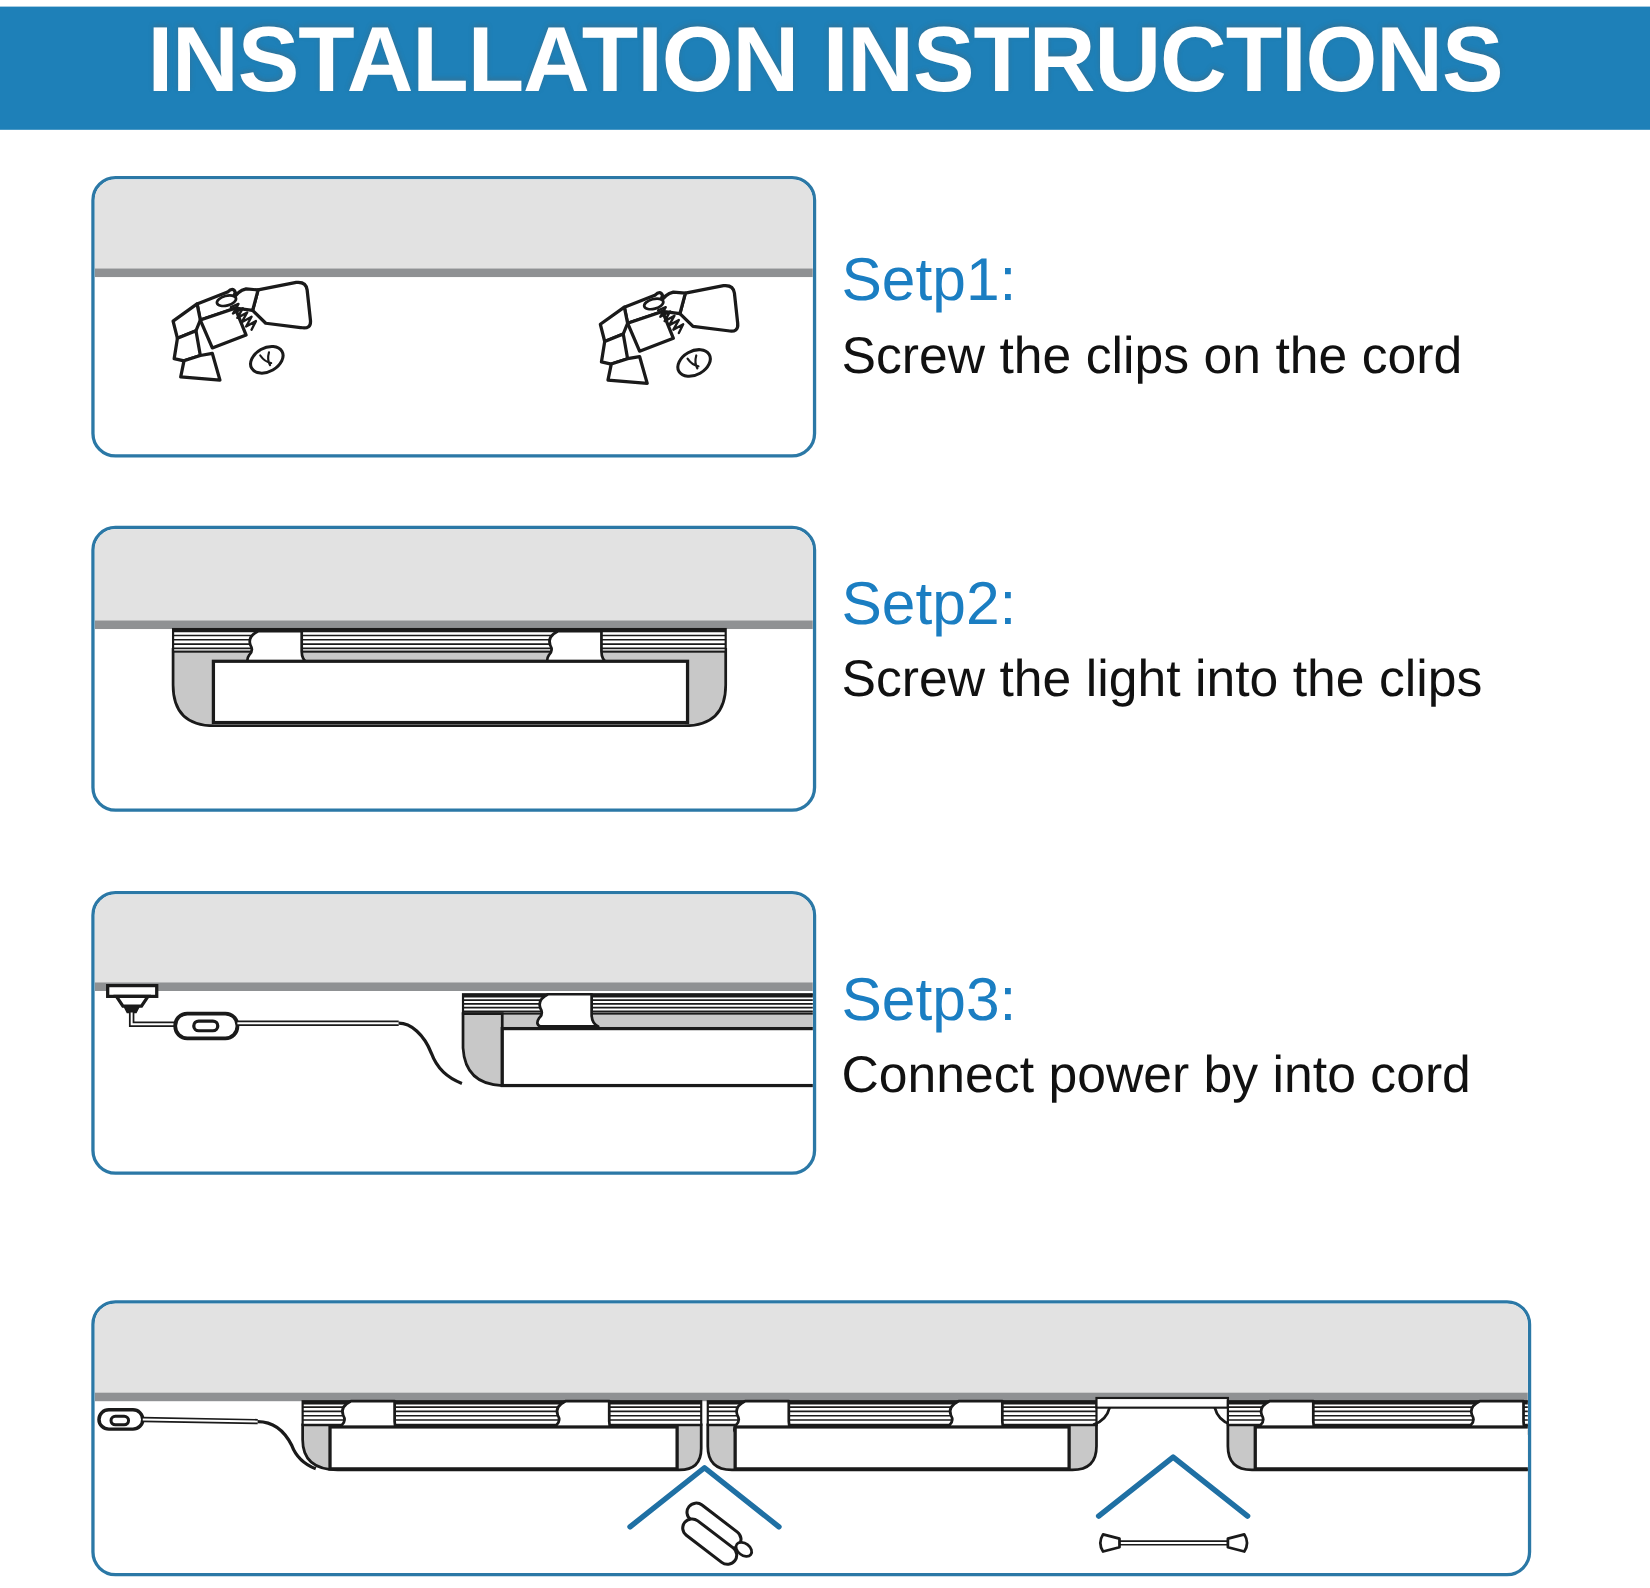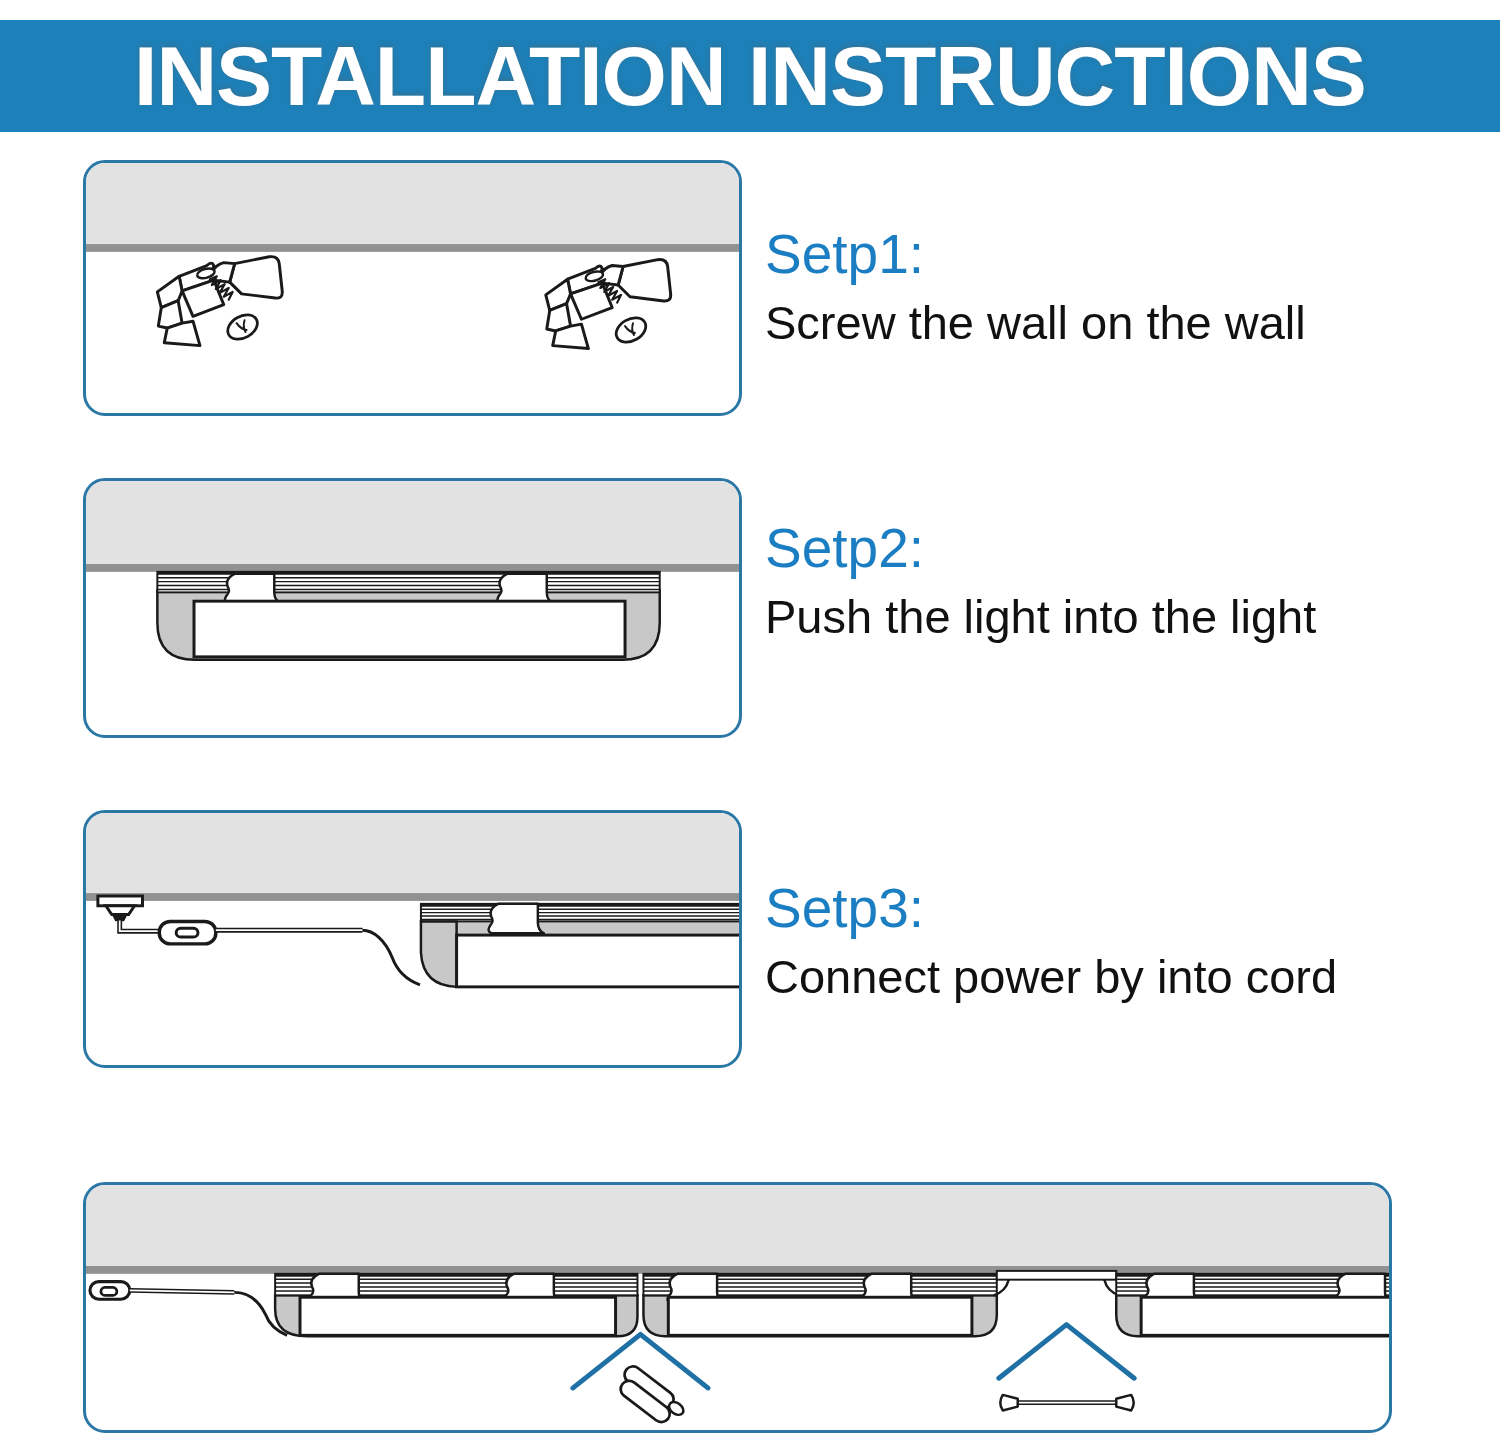--- a/index.html
+++ b/index.html
@@ -3,22 +3,22 @@
 <meta charset="utf-8">
 <style>
   :root{
     --header-bg:#1e80b8; --accent-blue:#1b7ec2; --panel-border:#2b78a6;
     --callout:#1f70a4; --wall-gray:#e2e2e2; --wall-edge:#8f9193;
     --fixture-gray:#c8c8c8; --ink:#1a1a1a; --text-black:#111111;
   }
   *{margin:0;padding:0;box-sizing:border-box}
   body{background:#fff;font-family:"Liberation Sans",sans-serif}
   .page{position:relative;width:1500px;height:1444px;background:#fff;overflow:hidden}
-  .header{position:absolute;left:0;top:20px;width:1500px;height:112px;
-    background:var(--header-bg);display:flex;align-items:center;justify-content:center}
+  .header{position:absolute;left:0;top:6px;width:1500px;height:112px;
+    background:var(--header-bg);display:flex;justify-content:center}
   .header h1{color:#fff;font-size:84px;font-weight:700;letter-spacing:-1px;white-space:nowrap;
     text-shadow:0 -2px 5px rgba(90,90,90,.35)}
   .panel{position:absolute;border:3px solid var(--panel-border);border-radius:22px;
     overflow:hidden;background:#fff}
   .panel svg{position:absolute;left:0;top:0;width:100%;height:100%}
   .p1{left:83px;top:160px;width:659px;height:256px}
   .p2{left:83px;top:478px;width:659px;height:260px}
   .p3{left:83px;top:810px;width:659px;height:258px}
   .p4{left:83px;top:1182px;width:1309px;height:251px}
   .step{position:absolute;left:765px}
@@ -122,26 +122,26 @@
         <path class="finl" d="M338 98.5 H665 M338 102 H665 M338 105.5 H665 M338 109 H665"></path>
         <path class="tray" d="M338 111 H374 V178 Q340 177 338 143 Z"></path>
         <use href="#cliptab" x="413" y="93"></use>
         <rect class="lens" x="374" y="125" width="292" height="53"></rect>
       </g>
     </svg>
   </div>
 
   <div class="step s1">
     <div class="lbl">Setp1:</div>
-    <div class="desc">Screw the wall on the wall</div>
+    <div class="desc">Screw the clips on the cord</div>
   </div>
 
   <div class="step s2">
     <div class="lbl">Setp2:</div>
-    <div class="desc">Push the light into the light</div>
+    <div class="desc">Screw the light into the clips</div>
   </div>
 
   <div class="step s3">
     <div class="lbl">Setp3:</div>
     <div class="desc">Connect power by into cord</div>
   </div>
 
   <div class="panel p4">
     <svg viewBox="0 0 1309 251" preserveAspectRatio="none">
       <rect class="wall" x="0" y="0" width="1309" height="83"></rect>

